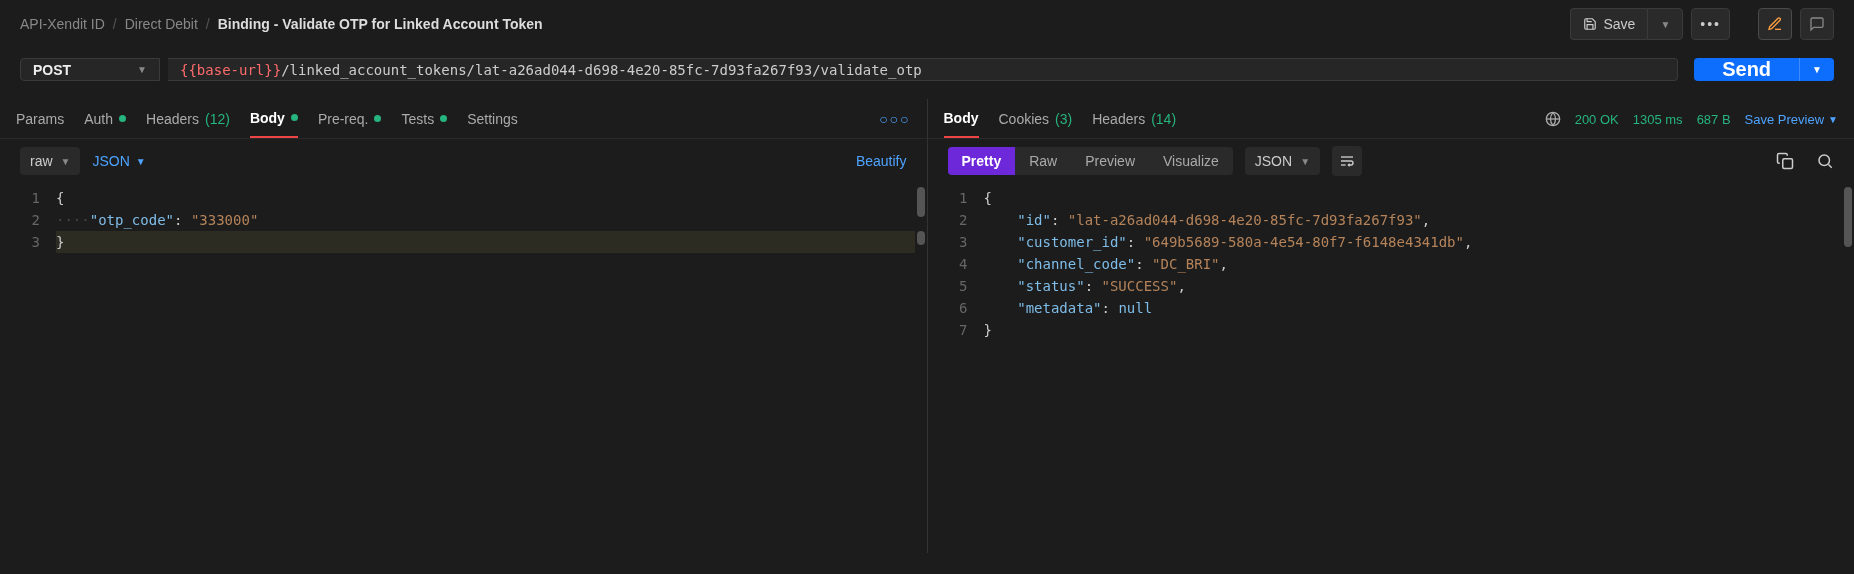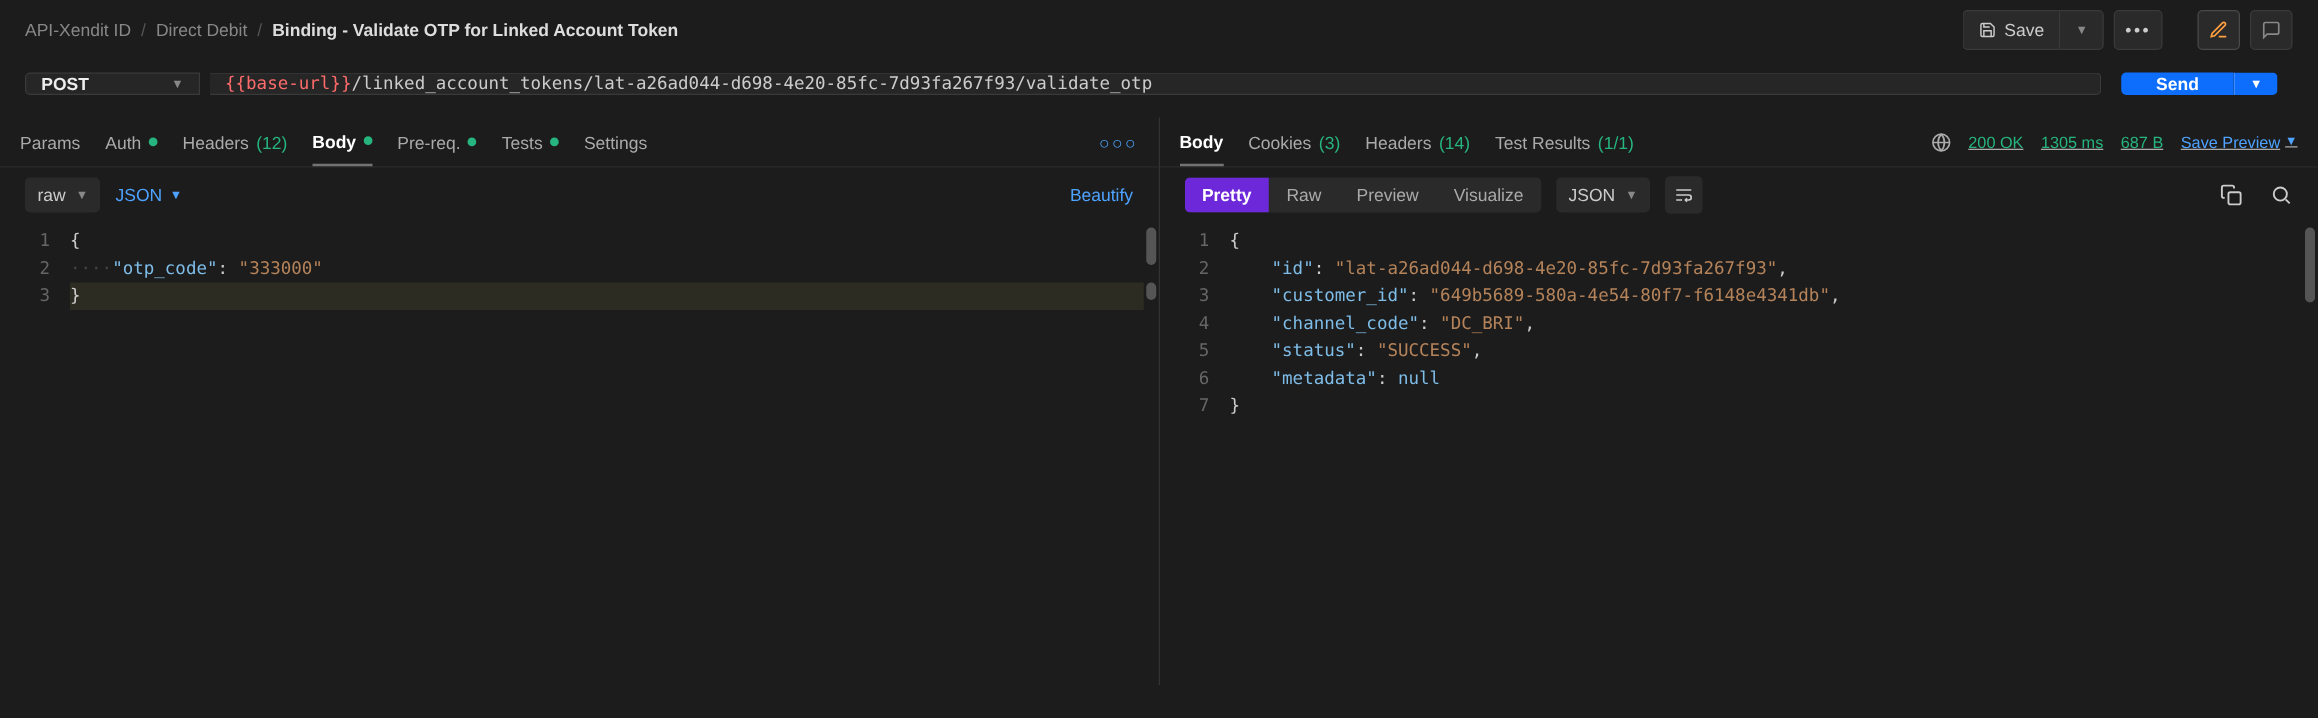--- a/index.html
+++ b/index.html
@@ -34,66 +34,66 @@
   .btn.icon-only { padding: 6px 8px; }
   .btn-group { display: flex; }
   .btn-group .btn:first-child { border-top-right-radius: 0; border-bottom-right-radius: 0; border-right: none; }
   .btn-group .btn:last-child  { border-top-left-radius: 0; border-bottom-left-radius: 0; }
   .icon-box { display:inline-flex; align-items:center; justify-content:center; }
   .dots { letter-spacing: 2px; }
 
   
   .urlbar {
     display: flex; align-items: stretch; gap: 8px;
-    padding: 10px 32px 18px 20px;
+    padding: 10px 20px 18px 20px;
   }
   .method-select {
     display: flex; align-items: center; justify-content: space-between;
     background: #262626; border: 1px solid #3a3a3a; color: #eee;
     padding: 0 12px; width: 140px; border-radius: 4px 0 0 4px;
     font-weight: 600;
   }
   .url-input {
     flex: 1; display: flex; align-items: center;
     background: #262626; border: 1px solid #3a3a3a; border-left: none;
     padding: 0 12px; border-radius: 0 4px 4px 0;
     font-family: ui-monospace, SFMono-Regular, Menlo, monospace;
     font-size: 14px;
   }
   .url-var { color: #ff6b6b; }
   .url-path { color: #ccc; }
   .send-wrap { display: flex; margin-left: 8px; }
   .send-btn {
     background: #0d6efd; color: #fff; font-weight: 600;
     display: flex; align-items: center; padding: 0 28px;
-    border-radius: 4px 0 0 4px; border: none; cursor: pointer; font-size:14px;
+    border-radius: 4px 0 0 4px; border: none; cursor: pointer; font-size:20px;
   }
   .send-dd {
     background: #0d6efd; color: #fff; display:flex; align-items:center;
     padding: 0 12px; border-radius: 0 4px 4px 0; border:none; border-left:1px solid rgba(255,255,255,0.2);
     cursor: pointer;
   }
 
   
   .panes { display: flex; height: calc(100% - 48px - 72px); }
   .pane { flex: 1; display: flex; flex-direction: column; min-width: 0; }
   .pane-left { border-right: 1px solid #333; }
 
   
   .tabs {
     display: flex; align-items: center; gap: 20px;
     padding: 0 16px; height: 40px; border-bottom: 1px solid #2a2a2a;
     position: relative;
   }
   .tab { color: #aaa; cursor: pointer; display:flex; align-items:center; gap:6px; height:100%; }
-  .tab.active { color: #fff; border-bottom: 2px solid #737373; font-weight:600; }
+  .tab.active { color: #fff; border-bottom: 2px solid #ef4444; font-weight:600; }
   .dot { width:7px; height:7px; border-radius:50%; background:#26b47f; display:inline-block; }
   .count { color: #26b47f; }
   .tabs .spacer { flex:1; }
-  .tabs .meta { display:flex; align-items:flex-start; gap:14px; font-size:13px;text-decoration:underline; }
+  .tabs .meta { display:flex; align-items:flex-end; gap:14px; font-size:13px; }
   .status-ok { color:#26b47f; }
   .save-resp { color:#4da3ff; cursor:pointer; display:flex; align-items:center; gap:4px; }
 
   
   .subbar { display:flex; align-items:center; gap:12px; padding: 8px 20px; height:44px; }
   .seg { display:flex; background:#2a2a2a; border-radius:4px; overflow:hidden; }
   .seg .seg-btn { padding:6px 14px; cursor:pointer; color:#aaa; }
   .seg .seg-btn.active { background:#6d28d9; color:#fff; font-weight:600; }
   .dropdown {
     display:flex; align-items:center; gap:8px; background:#2a2a2a;
@@ -249,24 +249,20 @@
   <div class="pane">
     <div class="tabs">
       <div class="tab active">Body</div>
       <div class="tab">
         <span>Cookies</span>
         <span class="count">(3)</span>
       </div>
       <div class="tab">
         <span>Headers</span>
         <span class="count">(14)</span>
-      </div>
-      <div class="tab">
-        <span>Test Results</span>
-        <span class="count">(1/1)</span>
       </div>
       <div class="spacer"></div>
       <div class="meta">
         <span>
           <svg width="16" height="16" viewBox="0 0 24 24" fill="none" stroke="#aaa" stroke-width="2">
               <circle cx="12" cy="12" r="10"></circle>
               <line x1="2" y1="12" x2="22" y2="12"></line>
               <path d="M12 2a15 15 0 0 1 0 20M12 2a15 15 0 0 0 0 20"></path>
             </svg>
         </span>

